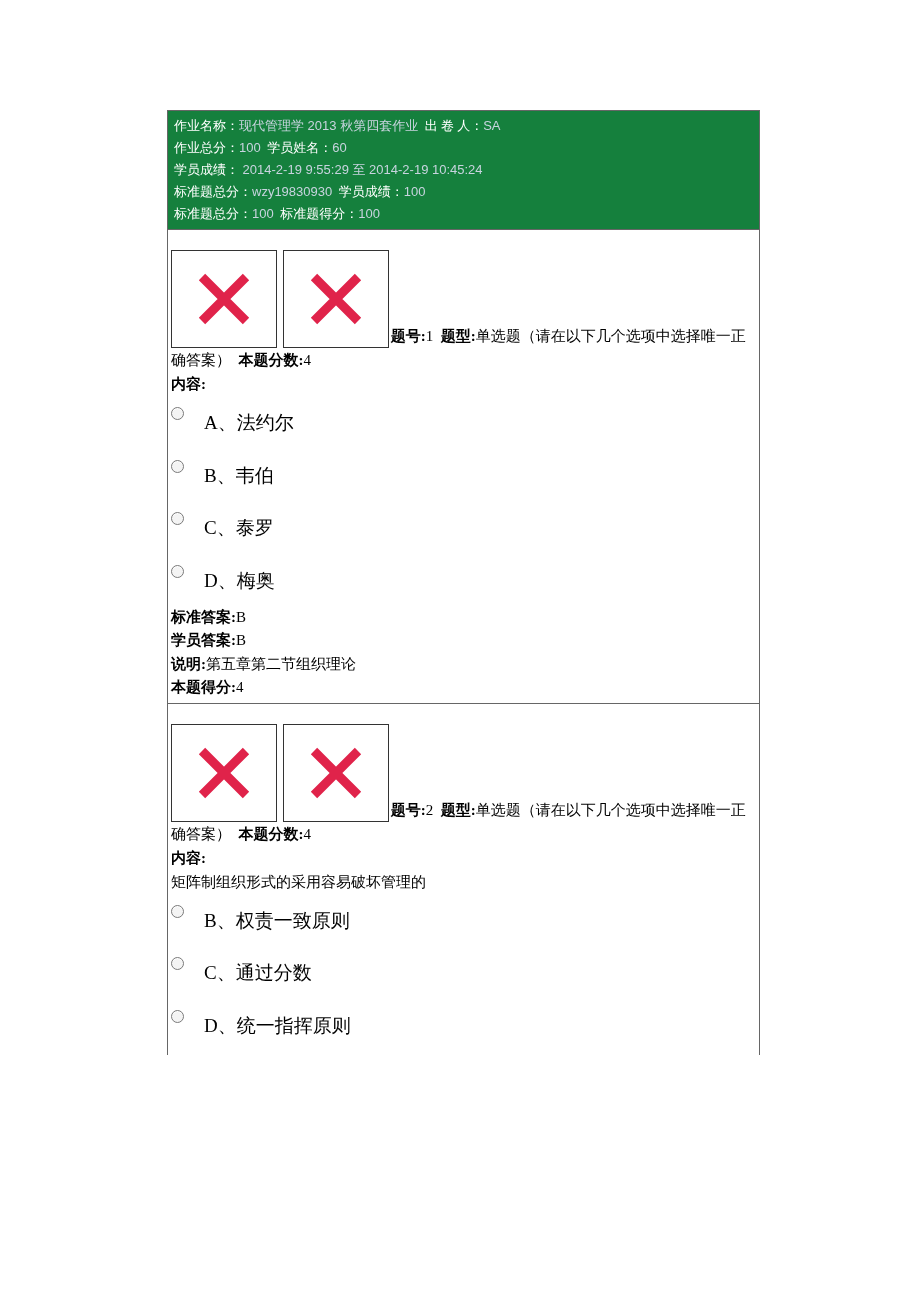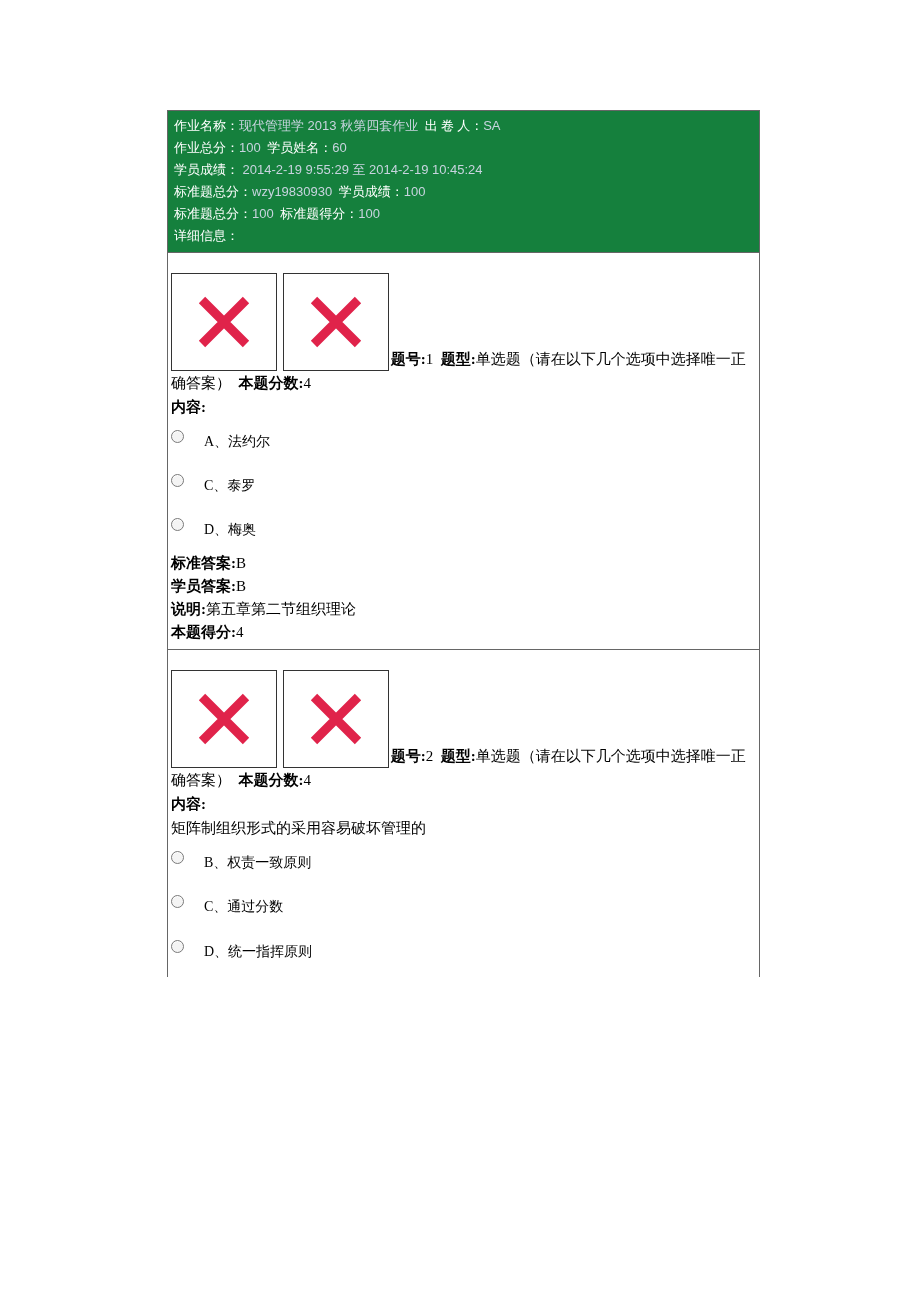--- a/index.html
+++ b/index.html
@@ -94,21 +94,21 @@
     border: 1px solid #7a7a7a;
     border-radius: 50%;
     background: #f4f4f4;
     margin-top: 3px;
     margin-right: 20px;
     flex-shrink: 0;
     box-shadow: inset 0 1px 0 #fff;
   }
   .opt-text {
     font-family: "Times New Roman", "SimSun", serif;
-    font-size: 14px;
+    font-size: 19px;
     padding-top: 4px;
   }
   .ans-block {
     line-height: 1.55;
   }
 </style>
 </head>
 <body>
 
 <div class="page">
@@ -127,23 +127,20 @@
         <span class="lbl">学员成绩：</span><span class="val sans"> 2014-2-19 9:55:29 至 2014-2-19 10:45:24</span>
       </div>
       <div class="header-row">
         <span class="lbl">标准题总分：</span><span class="val sans">wzy19830930</span>
         &nbsp;<span class="lbl">学员成绩：</span><span class="val sans">100</span>
       </div>
       <div class="header-row">
         <span class="lbl">标准题总分：</span><span class="val sans">100</span>
         &nbsp;<span class="lbl">标准题得分：</span><span class="val sans">100</span>
       </div>
-      <div class="header-row">
-        <span class="lbl">详细信息：</span>
-      </div>
     </div>
 
     <div class="question-block">
       <div>
         <span class="img-row">
           <span class="img-box">
             <svg width="56" height="56" viewBox="0 0 56 56">
                 <path d="M6 6 L50 50 M50 6 L6 50" stroke="#e0234a" stroke-width="9" stroke-linecap="butt"></path>
               </svg>
           </span>
@@ -154,20 +151,24 @@
           </span>
         </span><span class="q-meta"><span class="bold">题号:</span><span class="serif">1</span>
         &nbsp;<span class="bold">题型:</span><span>单选题（请在以下几个选项中选择唯一正确答案）</span></span>
         &nbsp;<span class="bold">本题分数:</span><span class="serif">4</span>
       </div>
       <div><span class="bold">内容:</span></div>
       <div class="opts">
         <div class="opt-row">
           <span class="radio-dot"></span>
           <span class="opt-text">A、法约尔</span>
+        </div>
+        <div class="opt-row">
+          <span class="radio-dot"></span>
+          <span class="opt-text">B、韦伯</span>
         </div>
         <div class="opt-row">
           <span class="radio-dot"></span>
           <span class="opt-text">C、泰罗</span>
         </div>
         <div class="opt-row">
           <span class="radio-dot"></span>
           <span class="opt-text">D、梅奥</span>
         </div>
       </div>

